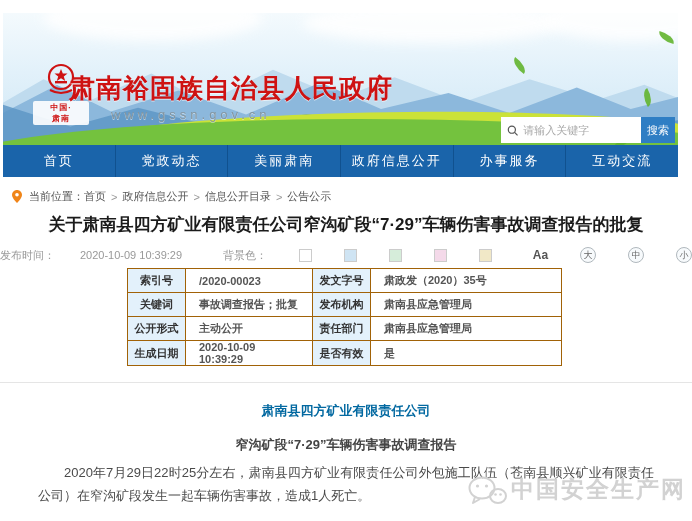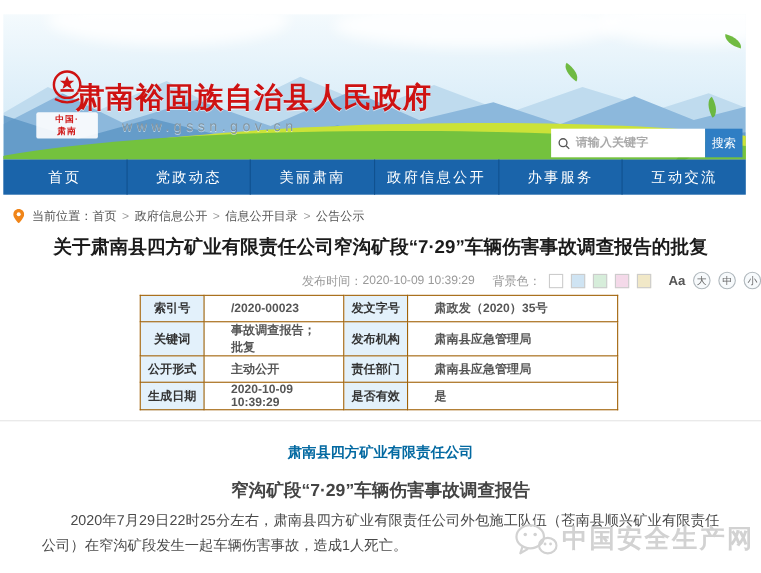--- a/index.html
+++ b/index.html
@@ -28,61 +28,61 @@
   .emblem-caption { margin-top:2px; background:rgba(255,255,255,.9); color:#ce1212; font-size:8px;
     font-weight:bold; border-radius:2px; padding:1px 16px; letter-spacing:1px; }
   .site-title { position:absolute; left:66px; top:58px; font-size:26px; font-weight:bold; color:#ce1212;
     letter-spacing:1px; text-shadow:0 1px 0 rgba(255,255,255,.6); white-space:nowrap; }
   .site-url { position:absolute; left:108px; top:94px; font-size:13px; color:#84959f;
     letter-spacing:4px; text-shadow:0 1px 0 rgba(255,255,255,.5); }
 
   .search-bar { position:absolute; left:498px; top:104px; width:174px; height:26px; display:flex; }
   .search-box { flex:1; background:#fff; display:flex; align-items:center; padding:0 6px; }
   .search-box input { border:none; outline:none; width:100%; font-size:11px; color:#333; margin-left:5px;
-    font-family:inherit; background:transparent;font-weight:bold; }
+    font-family:inherit; background:transparent; }
   .search-box input::placeholder { color:#aaa; }
   .search-btn { width:34px; background:#2f7ec4; color:#fff; border:none; font-size:11px; cursor:pointer;
     font-family:inherit; }
 
   
   .nav { position:absolute; left:3px; top:145px; width:675px; height:32px; background:#1a64aa; display:flex; }
   .nav-item { flex:1; color:#fff; font-size:13px; letter-spacing:2px; display:flex; align-items:center;
     justify-content:center; border-right:1px solid #10518f; cursor:pointer; white-space:nowrap; }
   .nav-item:last-child { border-right:none; }
 
   
   .breadcrumb { position:absolute; left:12px; top:189px; display:flex; align-items:center; font-size:11px; color:#555; }
   .breadcrumb .crumb { cursor:pointer; }
   .breadcrumb .sep { margin:0 5px; color:#999; }
   .pin { margin-right:7px; display:inline-flex; }
 
   
   .article-title { position:absolute; left:0; top:213px; width:100%; text-align:center; font-size:17px;
     font-weight:bold; color:#1b1b1b; }
   .meta-row { position:absolute; left:0; top:247px; width:100%; display:flex; align-items:center;
-    justify-content:flex-end; font-size:11px; color:#999; }
+    justify-content:space-between; font-size:11px; color:#999; }
   .meta-row .lbl { margin-left:16px; }
   .swatch { width:13px; height:13px; border:1px solid #ccc; margin-left:7px; cursor:pointer; }
   .aa { margin-left:16px; font-weight:bold; color:#555; font-size:12px; }
   .fs-circle { width:16px; height:16px; border:1px solid #b0b8bd; border-radius:50%; background:#f7fafc;
     color:#666; font-size:9px; line-height:14px; text-align:center; margin-left:7px; cursor:pointer; }
 
   
   .info-table { position:absolute; left:127px; top:268px; width:435px; border-collapse:collapse;
     table-layout:fixed; font-size:11px; }
   .info-table th, .info-table td { border:1px solid #a16207; height:24px; font-weight:bold; }
   .info-table th { background:#e3f1fb; color:#333; text-align:center; width:58px; }
-  .info-table td { color:#555; text-align:left; padding:0 24px; }
+  .info-table td { color:#555; text-align:left; padding:0 13px; }
 
   .divider { position:absolute; left:0; top:382px; width:100%; border:none; border-top:1px solid #e5e5e5; }
 
   
   .doc-h1 { position:absolute; left:0; top:402px; width:100%; text-align:center; font-size:13px;
     font-weight:bold; color:#0369a1; }
-  .doc-h2 { position:absolute; left:0; top:436px; width:100%; text-align:center; font-size:16px;
+  .doc-h2 { position:absolute; left:0; top:436px; width:100%; text-align:center; font-size:13px;
     font-weight:bold; color:#444; }
   .doc-para { position:absolute; left:38px; top:461px; width:616px; font-size:13px; color:#4a4a4a;
     line-height:23px; text-indent:2em; text-align:justify; }
 
   
   .watermark { position:absolute; right:6px; top:474px; display:flex; pointer-events:none; }
   .watermark .wm-text { font-size:23px; font-weight:bold; color:#d2d2d2; letter-spacing:2px; margin-left:4px; }
 </style>
 </head>
 <body>

